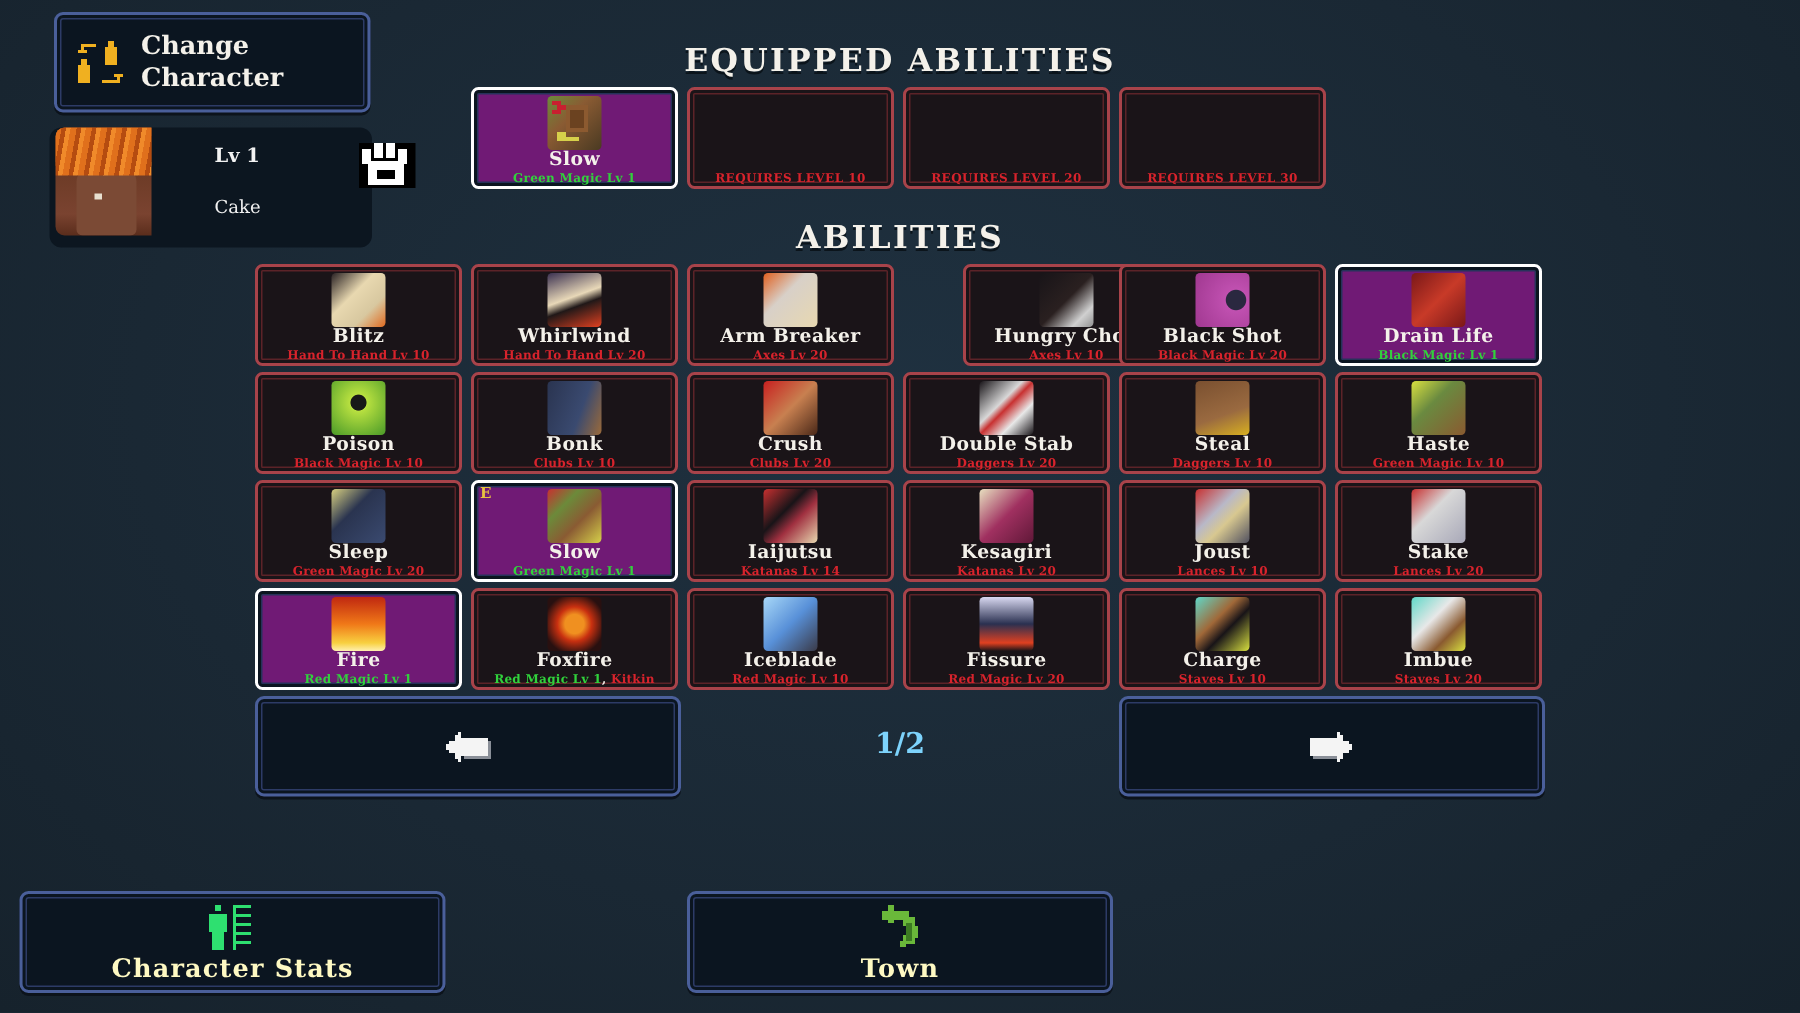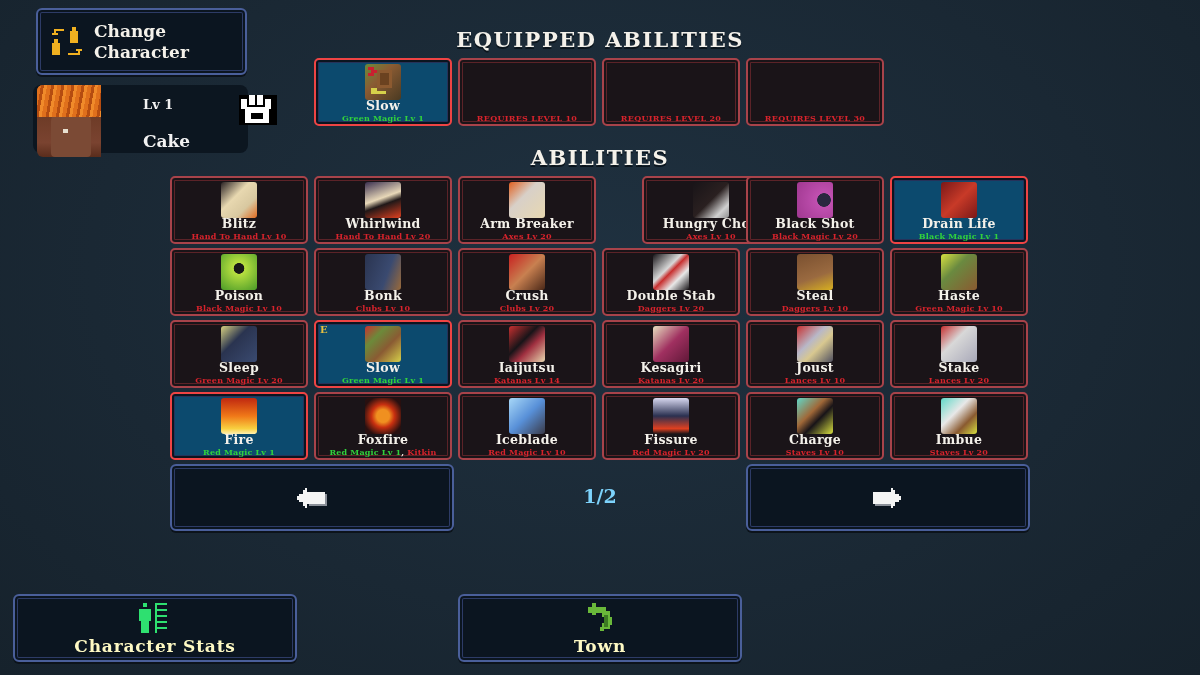--- a/index.html
+++ b/index.html
@@ -23,42 +23,42 @@
     .panel-dark {
       position: absolute;
       background: #0c1620;
       border-radius: 8px;
     }
     
     #change-char { left: 36px; top: 8px; width: 211px; height: 67px; display: flex; align-items: center; }
     #change-char .ic { width: 34px; height: 34px; margin-left: 12px; margin-right: 10px; position: relative; }
     #change-char .lbl { font-size: 17px; font-weight: bold; line-height: 21px; color: #f4f1ea; white-space: pre-line; }
     
-    #char-card { left: 33px; top: 85px; width: 215px; height: 68px; }
+    #char-card { left: 33px; top: 85px; width: 215px; height: 80px; }
     #char-card .portrait { position: absolute; left: 4px; top: 0px; width: 64px; height: 72px; border-radius: 6px 0 0 6px; overflow: hidden;
       background: linear-gradient(180deg, #d8641b 0%, #c55612 35%, #6b3a25 36%, #7a4330 80%, #5a2d1c 100%); }
     #char-card .portrait .face { position: absolute; left: 14px; top: 28px; width: 40px; height: 44px; background: #7b4a35; border-radius: 8px 8px 4px 4px; }
     #char-card .portrait .hair { position: absolute; left: 0; top: 0; width: 64px; height: 32px;
       background: repeating-linear-gradient(100deg, #e0701c 0 4px, #b54c10 4px 7px, #f08a2a 7px 10px); }
     #char-card .portrait .eye { position: absolute; left: 26px; top: 44px; width: 5px; height: 4px; background: #e8e0d0; }
     #char-card .lv { position: absolute; left: 110px; top: 12px; font-size: 13px; font-weight: bold; }
-    #char-card .name { position: absolute; left: 110px; top: 46px; font-size: 17px; font-weight: bold; }
+    #char-card .name { position: absolute; left: 110px; top: 46px; font-size: 12px; font-weight: normal; }
     #char-card .paw { position: absolute; left: 206px; top: 4px; width: 38px; height: 38px; }
 
     .section-title { position: absolute; font-size: 21px; font-weight: bold; letter-spacing: 1.5px; color: #f4f1ea; text-align: center; text-shadow: 0 2px 0 #0b141b; }
     #eq-title { left: 400px; top: 27px; width: 400px; }
     #ab-title { left: 400px; top: 145px; width: 400px; }
 
     .slot {
       position: absolute;
       width: 138px; height: 68px;
       border-radius: 5px;
       text-align: center;
     }
-    .slot.unlocked { background: #0c4a6e; border: 2px solid #ef4444; box-shadow: inset 0 0 0 2px #0b1520, inset 0 0 0 3px #26325a; }
+    .slot.unlocked { background: #701a75; border: 2px solid #ffffff; box-shadow: inset 0 0 0 2px #0b1520, inset 0 0 0 3px #26325a; }
     .slot.locked { background: #1a1418; border: 2px solid #a8434a; box-shadow: inset 0 0 0 2px #1a1418, inset 0 0 0 3px #5c2328; }
     .slot .icon { position: absolute; left: 50%; top: 4px; width: 36px; height: 36px; margin-left: -18px; border-radius: 3px; overflow: hidden; }
     .slot .name { position: absolute; left: 0; right: 0; top: 38px; font-size: 12.5px; font-weight: bold; color: #f4f1ea; letter-spacing: 0.3px; }
     .slot .req { position: absolute; left: 0; right: 0; top: 53px; font-size: 8px; font-weight: bold; letter-spacing: 0.2px; white-space: nowrap; }
     .req .ok { color: #31d23c; }
     .req .bad { color: #d8232c; }
     .req .sep { color: #f4f1ea; }
     .slot .lockmsg { position: absolute; left: 0; right: 0; top: 53px; font-size: 8px; font-weight: bold; color: #d8232c; letter-spacing: 0.3px; }
     .slot .e-mark { position: absolute; left: 4px; top: 2px; font-size: 10px; font-weight: bold; color: #e6c040; }
 

